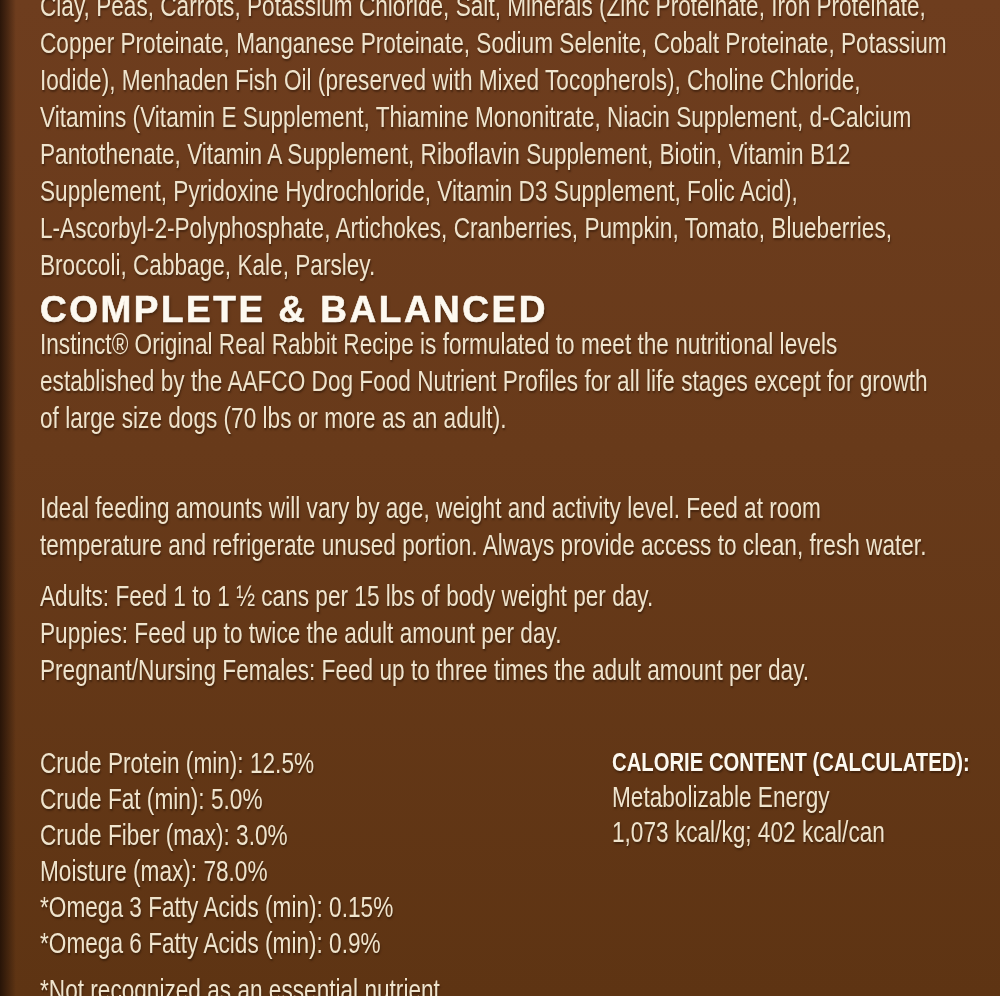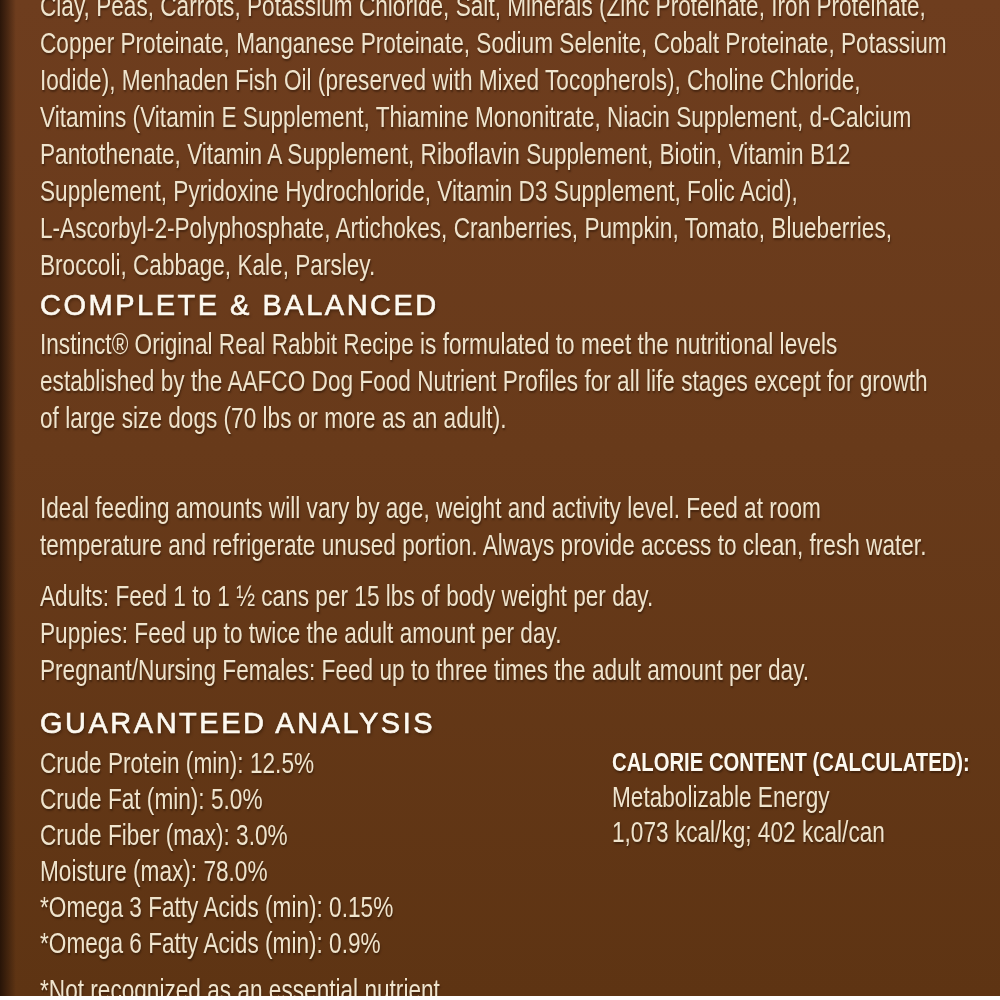--- a/index.html
+++ b/index.html
@@ -26,22 +26,22 @@
     transform-origin: 0 0;
   }
   .body-text {
     font-size: 29px;
     line-height: 37px;
     color: #efe4cd;
     white-space: pre;
     text-shadow: 1px 2px 2px rgba(35,16,4,0.5);
   }
   .heading {
-    font-size: 29px;
-    font-weight: 400;
+    font-size: 37px;
+    font-weight: 700;
     letter-spacing: 2.5px;
     color: #fdf9f0;
     white-space: pre;
     -webkit-text-stroke: 0.6px currentColor;
     text-shadow: 1px 2px 3px rgba(35,16,4,0.55);
   }
   .ga-list { line-height: 36px; }
   .cal-heading {
     font-size: 26px;
     font-weight: 700;
@@ -72,21 +72,20 @@
   <div class="blk cond body-text" style="top: 326px;">Instinct® Original Real Rabbit Recipe is formulated to meet the nutritional levels
 established by the AAFCO Dog Food Nutrient Profiles for all life stages except for growth
 of large size dogs (70 lbs or more as an adult).</div>
 
   <div class="blk cond body-text" style="top: 490px;">Ideal feeding amounts will vary by age, weight and activity level. Feed at room
 temperature and refrigerate unused portion. Always provide access to clean, fresh water.</div>
   <div class="blk cond body-text" style="top: 578px;">Adults: Feed 1 to 1 ½ cans per 15 lbs of body weight per day.
 Puppies: Feed up to twice the adult amount per day.
 Pregnant/Nursing Females: Feed up to three times the adult amount per day.</div>
 
-  <div class="blk heading" style="top: 707px;">GUARANTEED ANALYSIS</div>
   <div class="blk cond body-text ga-list" style="top: 745px;">Crude Protein (min): 12.5%
 Crude Fat (min): 5.0%
 Crude Fiber (max): 3.0%
 Moisture (max): 78.0%
 *Omega 3 Fatty Acids (min): 0.15%
 *Omega 6 Fatty Acids (min): 0.9%</div>
   <div class="blk cond body-text" style="top: 972px;">*Not recognized as an essential nutrient</div>
 
   <div class="blk cond" style="left: 612px; top: 745px;">
     <div class="cal-heading">CALORIE CONTENT (CALCULATED):</div>

